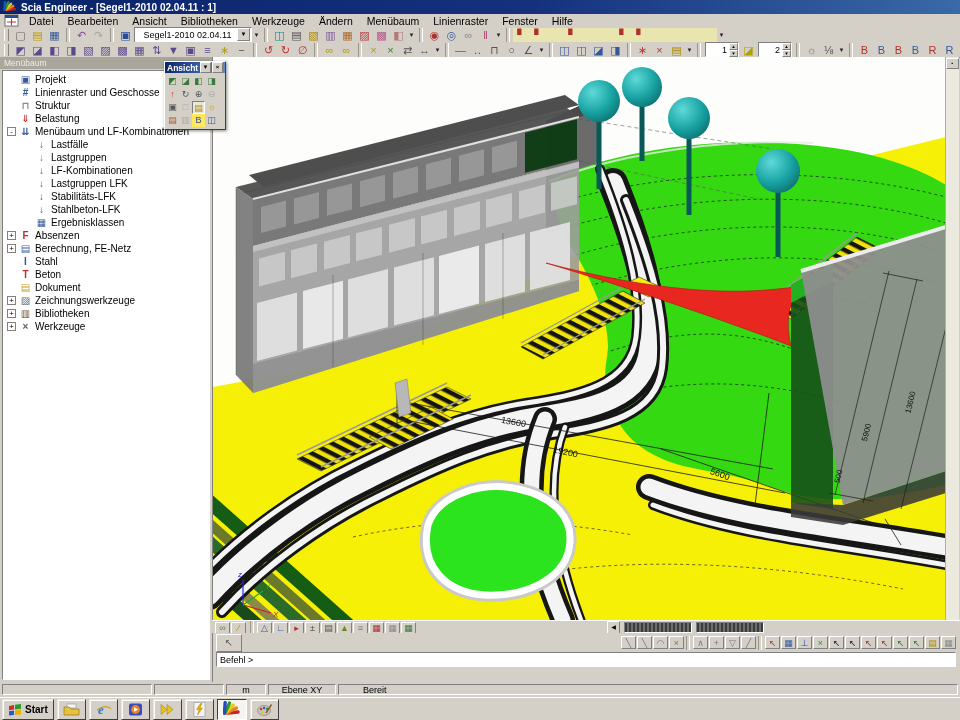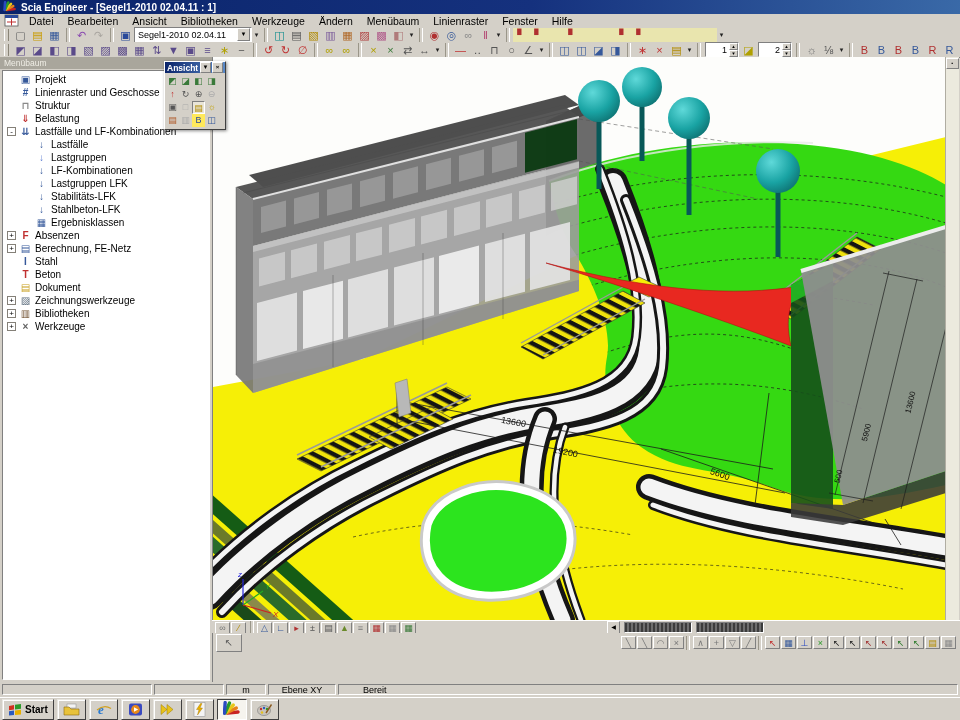--- a/index.html
+++ b/index.html
@@ -21,21 +21,21 @@
   .tb1{top:27px;border-bottom:1px solid #b8b4aa;}
   .tb2{top:42px;border-bottom:1px solid #808080;}
   .grip{width:3px;height:12px;border-left:1px solid #fff;border-right:1px solid #8a8578;margin:0 3px 0 1px;flex:none;}
   .tbi{width:17px;height:14px;line-height:14px;text-align:center;font-size:11px;display:inline-block;
        color:#444;flex:none;overflow:hidden;}
   .tbi.dd{width:9px;font-size:7px;color:#222;}
   .tbi.pressed{border:1px solid;border-color:#808080 #fff #fff #808080;background:#e9e5d8;}
   .tbsep{width:2px;height:14px;border-left:1px solid #9a9689;border-right:1px solid #fff;margin:0 3px;flex:none;}
   .combo{display:flex;align-items:center;width:112px;height:14px;background:#fff;flex:none;
     border:1px solid;border-color:#808080 #fff #fff #808080;font-size:9px;padding:0 1px 0 3px;}
-  .combo .cval{flex:1;white-space:nowrap;overflow:hidden;}
+  .combo .cval{flex:1;white-space:nowrap;overflow:hidden;text-align:center;}
   .combo .carr{width:11px;height:11px;background:#d4d0c8;border:1px solid;border-color:#fff #808080 #808080 #fff;
     font-size:6px;line-height:10px;text-align:center;flex:none;}
   .spin{display:flex;align-items:center;height:13px;border:1px solid;border-color:#808080 #fff #fff #808080;
     background:#fff;width:32px;flex:none;margin:0 1px;}
   .spinval{flex:1;text-align:right;font-size:9px;padding-right:2px;}
   .spinbtns{display:flex;flex-direction:column;width:9px;flex:none;}
   .spinbtns span{height:5px;font-size:4.5px;line-height:5px;text-align:center;background:#d4d0c8;
     border:1px solid;border-color:#fff #808080 #808080 #fff;}
   
   .sidebar{position:absolute;left:0;top:57px;width:212px;height:625px;background:#d4d0c8;}
@@ -295,21 +295,21 @@
           <span class="tlbl">Struktur</span>
         </div>
         <div class="trow" style="padding-left: 4px;">
           <span class="texp none"></span>
           <span class="tico" style="color: rgb(192, 48, 48);">⇓</span>
           <span class="tlbl">Belastung</span>
         </div>
         <div class="trow" style="padding-left: 4px;">
           <span class="texp">-</span>
           <span class="tico" style="color: rgb(53, 88, 154);">⇊</span>
-          <span class="tlbl">Lastfälle und LF-Kombinationen</span>
+          <span class="tlbl">Menübaum und LF-Kombinationen</span>
         </div>
         <div class="trow" style="padding-left: 20px;">
           <span class="texp none"></span>
           <span class="tico" style="color: rgb(53, 88, 154);">↓</span>
           <span class="tlbl">Lastfälle</span>
         </div>
         <div class="trow" style="padding-left: 20px;">
           <span class="texp none"></span>
           <span class="tico" style="color: rgb(90, 122, 208);">↓</span>
           <span class="tlbl">Lastgruppen</span>
@@ -666,20 +666,23 @@
           <span class="tbi" style="color: rgb(34, 34, 34);">↖</span>
           <span class="tbi" style="color: rgb(34, 34, 34);">↖</span>
           <span class="tbi" style="color: rgb(160, 48, 48);">↖</span>
           <span class="tbi" style="color: rgb(160, 48, 48);">↖</span>
           <span class="tbi" style="color: rgb(42, 122, 42);">↖</span>
           <span class="tbi" style="color: rgb(42, 122, 42);">↖</span>
           <span class="tbi" style="color: rgb(176, 138, 0);">▤</span>
           <span class="tbi" style="color: rgb(138, 138, 138);">▦</span>
         </span>
     </div>
+    <div class="cmd-input">
+      <span>Befehl &gt;</span>
+    </div>
   </div>
 
   <div class="statusbar">
     <span class="scell" style="width:150px;"></span>
     <span class="scell" style="width:70px;"></span>
     <span class="scell" style="width:40px;">m</span>
     <span class="scell" style="width:68px;">Ebene XY</span>
     <span class="scell" style="flex:1;justify-content:flex-start;padding-left:24px;">Bereit</span>
   </div>
 

